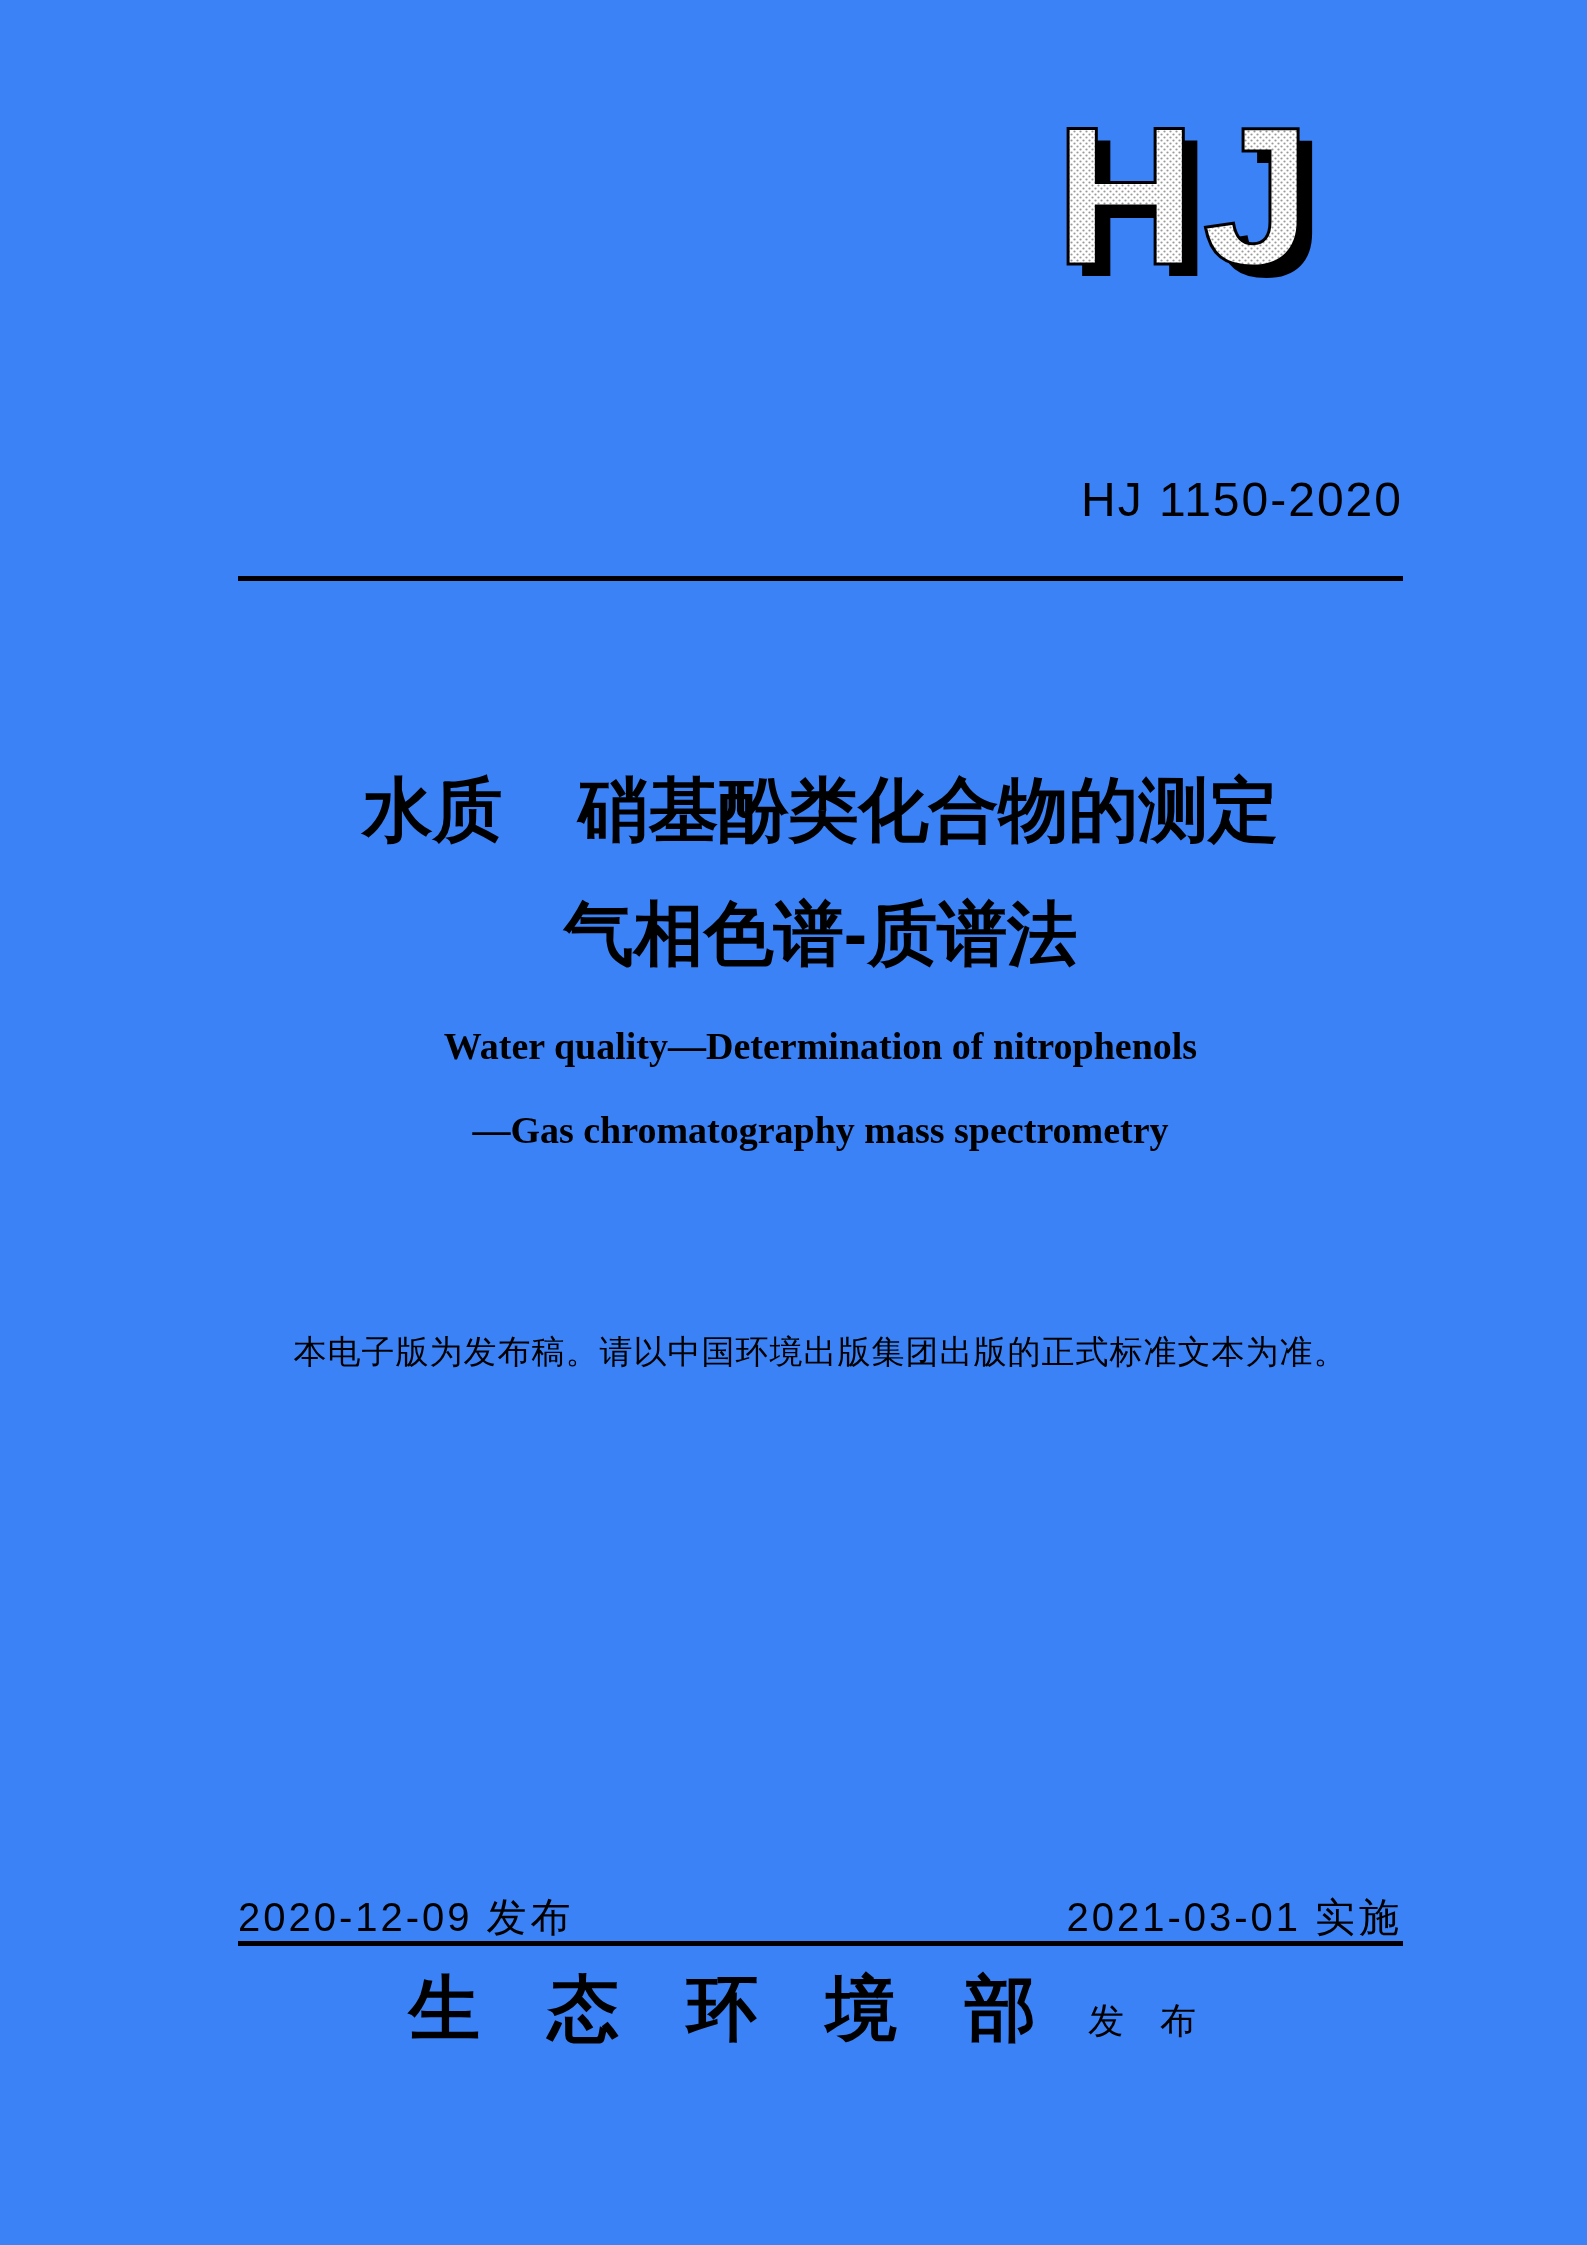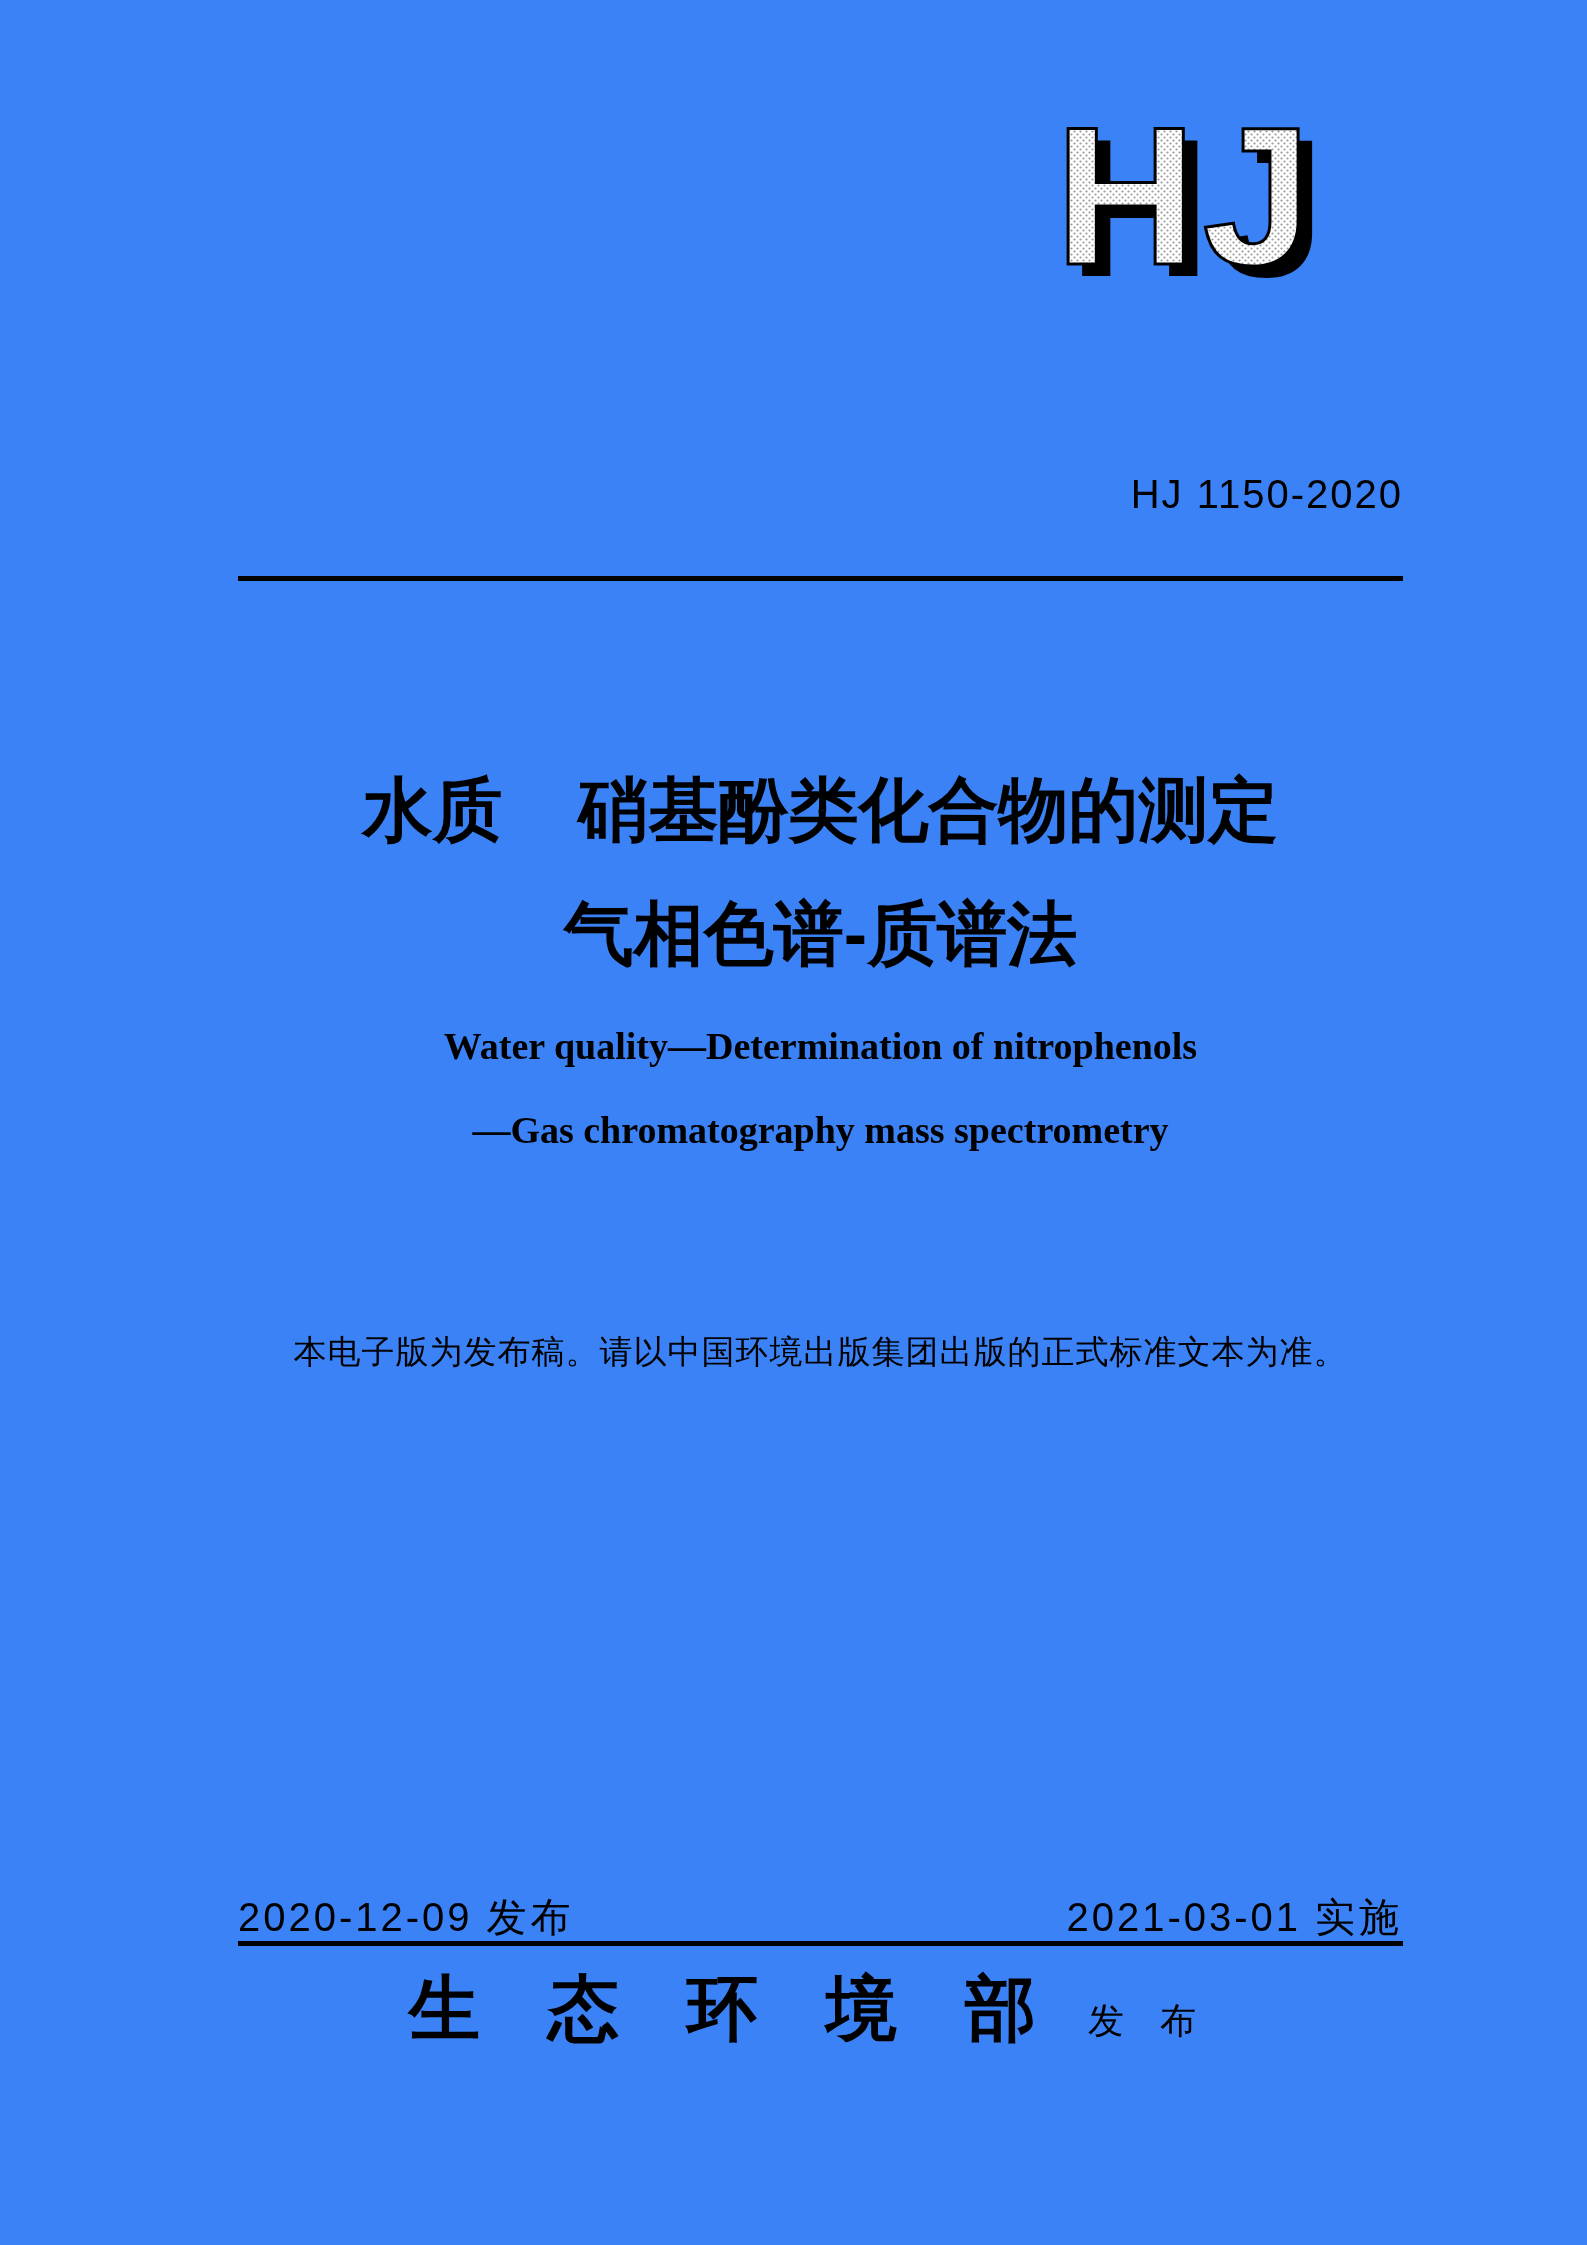--- a/index.html
+++ b/index.html
@@ -41,21 +41,21 @@
     line-height: 1.1;
     letter-spacing: 8px;
     white-space: nowrap;
   }
 
   .standard-no {
     top: 472px;
     right: 184px;
     font-family: "Liberation Sans", sans-serif;
     font-weight: normal;
-    font-size: 40px;
+    font-size: 48px;
     letter-spacing: 2px;
     white-space: nowrap;
   }
 
   .rule {
     left: 238px;
     width: 1165px;
     height: 5px;
     background: #000000;
   }

